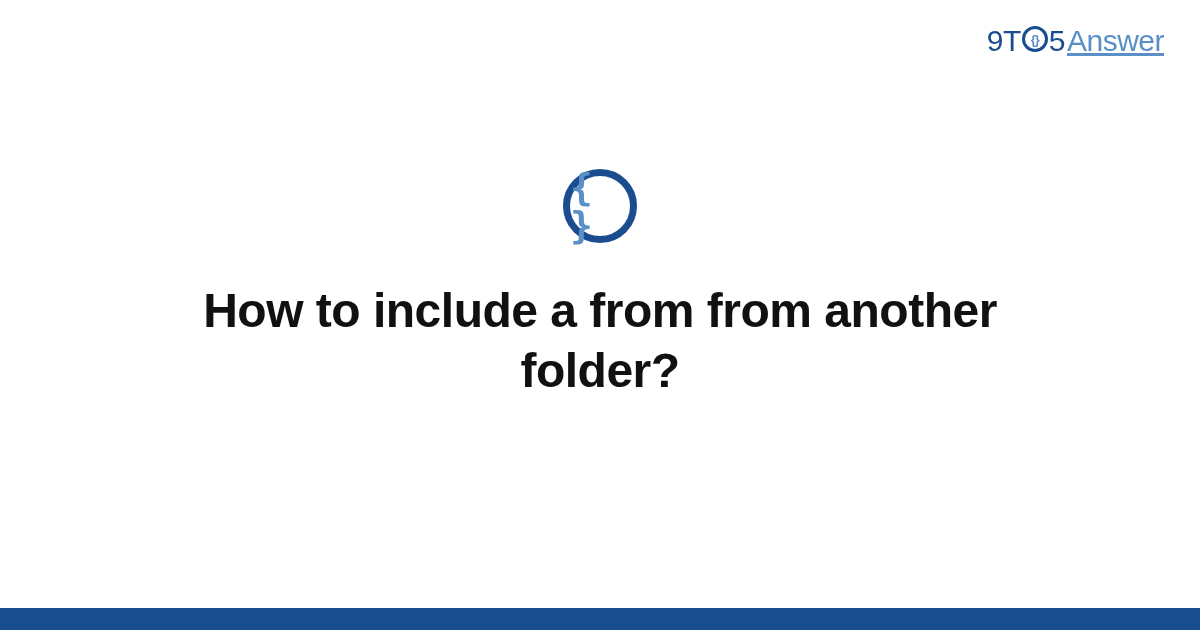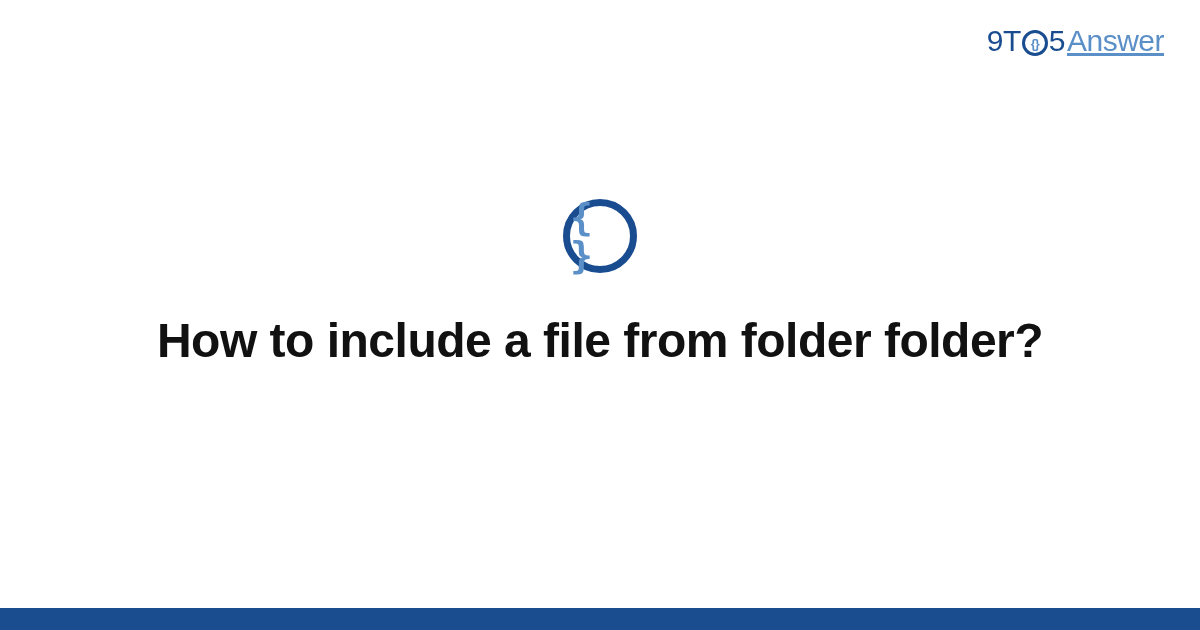--- a/index.html
+++ b/index.html
@@ -13,21 +13,21 @@
       background: #ffffff;
       font-family: -apple-system, BlinkMacSystemFont, "Segoe UI", Helvetica, Arial, sans-serif;
       position: relative;
       overflow: hidden;
     }
     .header {
       position: absolute;
       top: 24px;
       right: 36px;
       display: flex;
-      align-items: center;
+      align-items: flex-start;
       font-size: 30px;
       font-weight: 400;
       letter-spacing: -0.5px;
     }
     .logo-9t {
       color: #1a4d8f;
       font-weight: 500;
     }
     .logo-o-wrap {
       display: inline-flex;
@@ -122,16 +122,16 @@
     </span>
   </span>
   <span class="logo-5">5</span>
   <span class="logo-answer">Answer</span>
 </div>
 
 <div class="content">
   <div class="category-icon">
     <span class="braces">{ }</span>
   </div>
-  <h1 class="title">How to include a file from folder folder?</h1>
+  <h1 class="title">How to include a from from another folder?</h1>
 </div>
 
 <div class="footer-bar"></div>
 
 </body></html>

